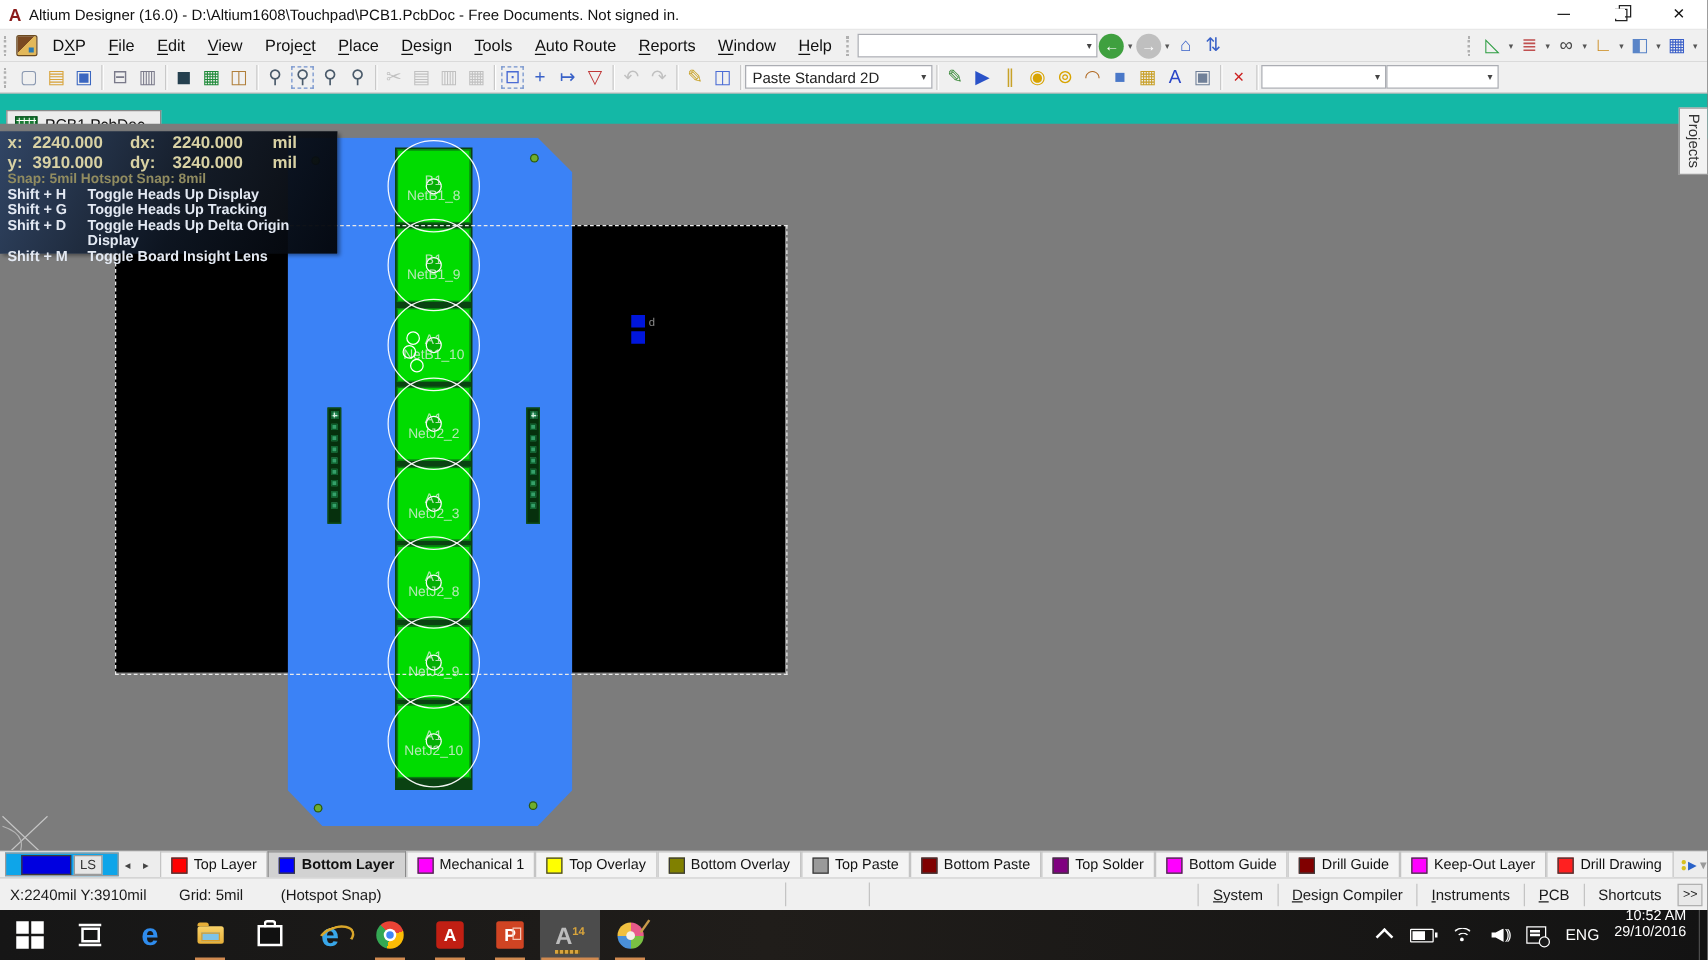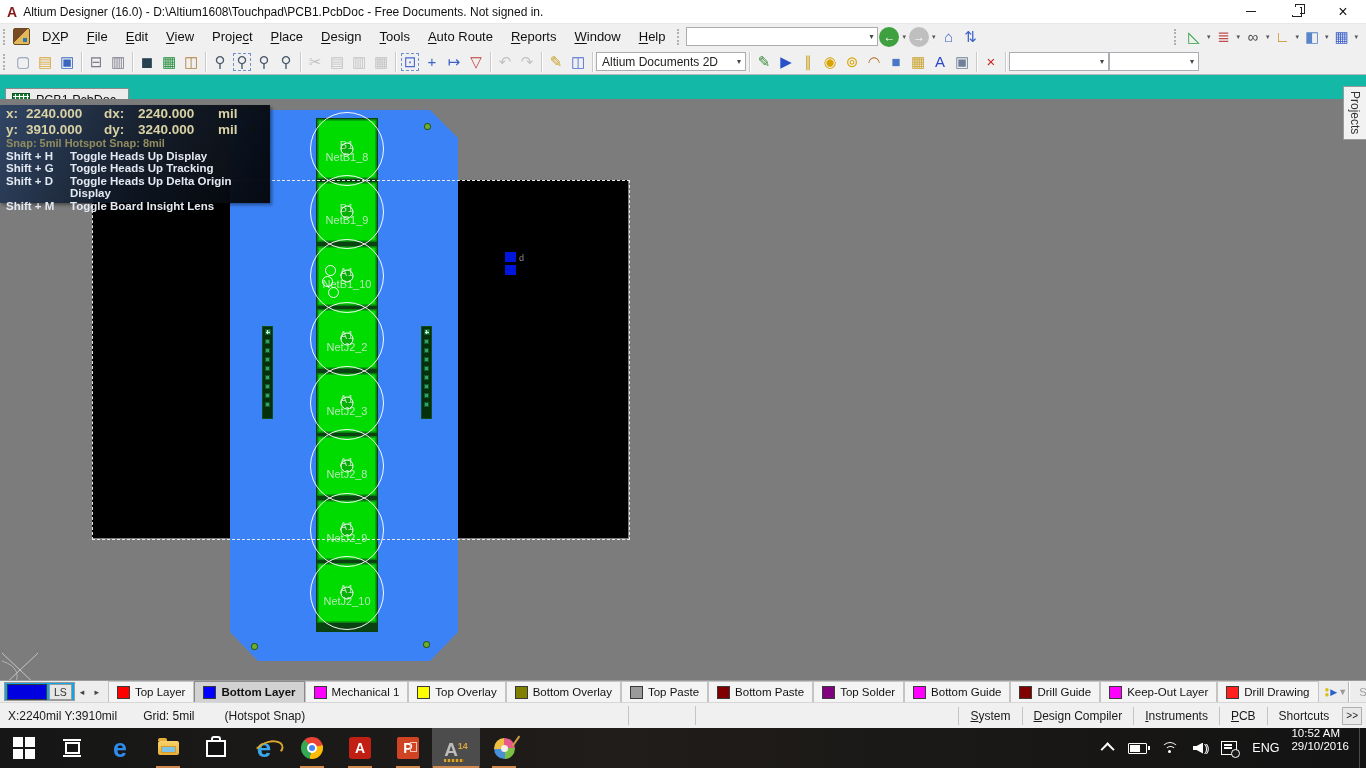--- a/index.html
+++ b/index.html
@@ -69,21 +69,21 @@
   .hud-row .k1{width:20px;}.hud-row .v1{width:78px;}.hud-row .k2{width:34px;}.hud-row .v2{width:80px;}
   .hud-snap{font-size:11px;font-weight:bold;color:#918c60;line-height:12.5px;}
   .hud-sc{display:flex;font-size:11.5px;font-weight:bold;color:#e3e9f3;line-height:12.5px;}
   .hud-sc .keys{width:64px;flex:0 0 auto;}
   #cursorx{position:absolute;left:0;top:546px;z-index:4;}
   
   #projects-tab{position:absolute;top:86px;right:0;width:22px;height:52px;background:#f2f2f2;border:1px solid #9a9a9a;border-right:none;z-index:8;
      display:flex;align-items:center;justify-content:center;writing-mode:vertical-rl;font-size:12px;color:#333;}
   
   #layerbar{position:absolute;top:680px;left:0;right:0;height:22px;background:#ededed;border-top:1px solid #9a9a9a;display:flex;align-items:center;box-sizing:border-box;font-size:11.5px;}
-  .ls-group{display:flex;align-items:center;border:1px solid #9a9a9a;background:#0ea5e9;height:19px;margin-left:4px;padding:0 2px;box-sizing:border-box;}
+  .ls-group{display:flex;align-items:center;border:1px solid #9a9a9a;background:#0ea5e9;height:19px;margin-left:4px;padding:0 12px;box-sizing:border-box;}
   .ls-swatch{width:38px;height:14px;background:#0000e0;border:1px solid #3a3a3a;}
   .ls-btn{font-size:10.5px;color:#333;border:1px solid #9a9a9a;background:#e6e6e6;height:14px;line-height:14px;padding:0 4px;margin-left:2px;}
   .layer-nav{color:#444;font-size:9px;padding:0 5px;}
   #layer-tabs{display:flex;align-items:center;height:22px;margin-left:4px;}
   .ltab{display:flex;align-items:center;gap:5px;padding:0 8px;height:20px;background:#f4f4f4;border:1px solid #c4c4c4;border-bottom:none;white-space:nowrap;color:#111;}
   .ltab.active{background:#d2d2d2;font-weight:bold;border-color:#8a8a8a;}
   .lsw{width:11px;height:11px;border:1px solid #3a3a3a;flex:0 0 auto;}
   .lfilter{display:flex;align-items:center;margin-left:6px;gap:1px;font-size:9px;}
   .lbtn{color:#9e9e9e;padding:0 9px;height:20px;line-height:20px;border-left:1px solid #ffffff;box-shadow:-1px 0 0 #b4b4b4;}
   
@@ -137,21 +137,21 @@
   .wifi i{position:absolute;border:1.5px solid #fff;border-radius:50%;border-bottom-color:transparent;border-left-color:transparent;border-right-color:transparent;}
   .wifi i:nth-child(1){left:0;top:0;width:16px;height:16px;}
   .wifi i:nth-child(2){left:4px;top:4px;width:9px;height:9px;}
   .wifi i:nth-child(3){left:7px;top:8px;width:3px;height:3px;background:#fff;border:none;border-radius:50%;}
   .spk{width:10px;height:11px;background:#fff;clip-path:polygon(0 32%,35% 32%,100% 0,100% 100%,35% 68%,0 68%);}
   .spk-wave{font-size:11px;color:#fff;margin-left:1px;letter-spacing:-2px;}
   .ac-glyph{width:14px;height:12px;border:1.5px solid #fff;position:relative;}
   .ac-glyph::before{content:"";position:absolute;left:2px;top:2px;width:8px;height:1.5px;background:#fff;box-shadow:0 3px 0 #fff;}
   .ac-glyph::after{content:"";position:absolute;right:-4px;bottom:-4px;width:7px;height:7px;border-radius:50%;background:#1a1a1a;border:1.5px solid #fff;}
   .tray-lang{font-size:12.5px;margin:0 8px;}
-  .tray-clock{text-align:left;font-size:11.5px;line-height:13.5px;margin:0 10px 16px 4px;}
+  .tray-clock{text-align:right;font-size:11.5px;line-height:13.5px;margin:0 10px 16px 4px;}
   .desk-sliver{width:6px;height:40px;border-left:1px solid #4a4a4a;}
 </style>
 </head>
 <body>
 
 <div id="titlebar">
   <span class="app-logo">A</span>
   <span class="title-text">Altium Designer (16.0) - D:\Altium1608\Touchpad\PCB1.PcbDoc - Free Documents. Not signed in.</span>
   <div class="win-btns">
     <div class="win-btn">
@@ -242,21 +242,21 @@
     <div class="tbi" style="color: rgb(58, 98, 200);">↦</div>
     <div class="tbi" style="color: rgb(192, 56, 56);">▽</div>
     <div class="tsep"></div>
     <div class="tbi dis" style="color: rgb(136, 136, 136);">↶</div>
     <div class="tbi dis" style="color: rgb(136, 136, 136);">↷</div>
     <div class="tsep"></div>
     <div class="tbi" style="color: rgb(200, 162, 40);">✎</div>
     <div class="tbi" style="color: rgb(74, 107, 212);">◫</div>
     <div class="tsep"></div>
     <div class="combo" style="width: 150px;">
-      <span>Altium Documents 2D</span>
+      <span>Paste Standard 2D</span>
       <span class="caret">▾</span>
     </div>
     <div class="tsep"></div>
     <div class="tbi" style="color: rgb(58, 138, 58);">✎</div>
     <div class="tbi" style="color: rgb(42, 82, 200);">▶</div>
     <div class="tbi" style="color: rgb(200, 162, 40);">∥</div>
     <div class="tbi" style="color: rgb(216, 164, 0);">◉</div>
     <div class="tbi" style="color: rgb(216, 164, 0);">⊚</div>
     <div class="tbi" style="color: rgb(176, 104, 32);">◠</div>
     <div class="tbi" style="color: rgb(74, 120, 200);">■</div>

